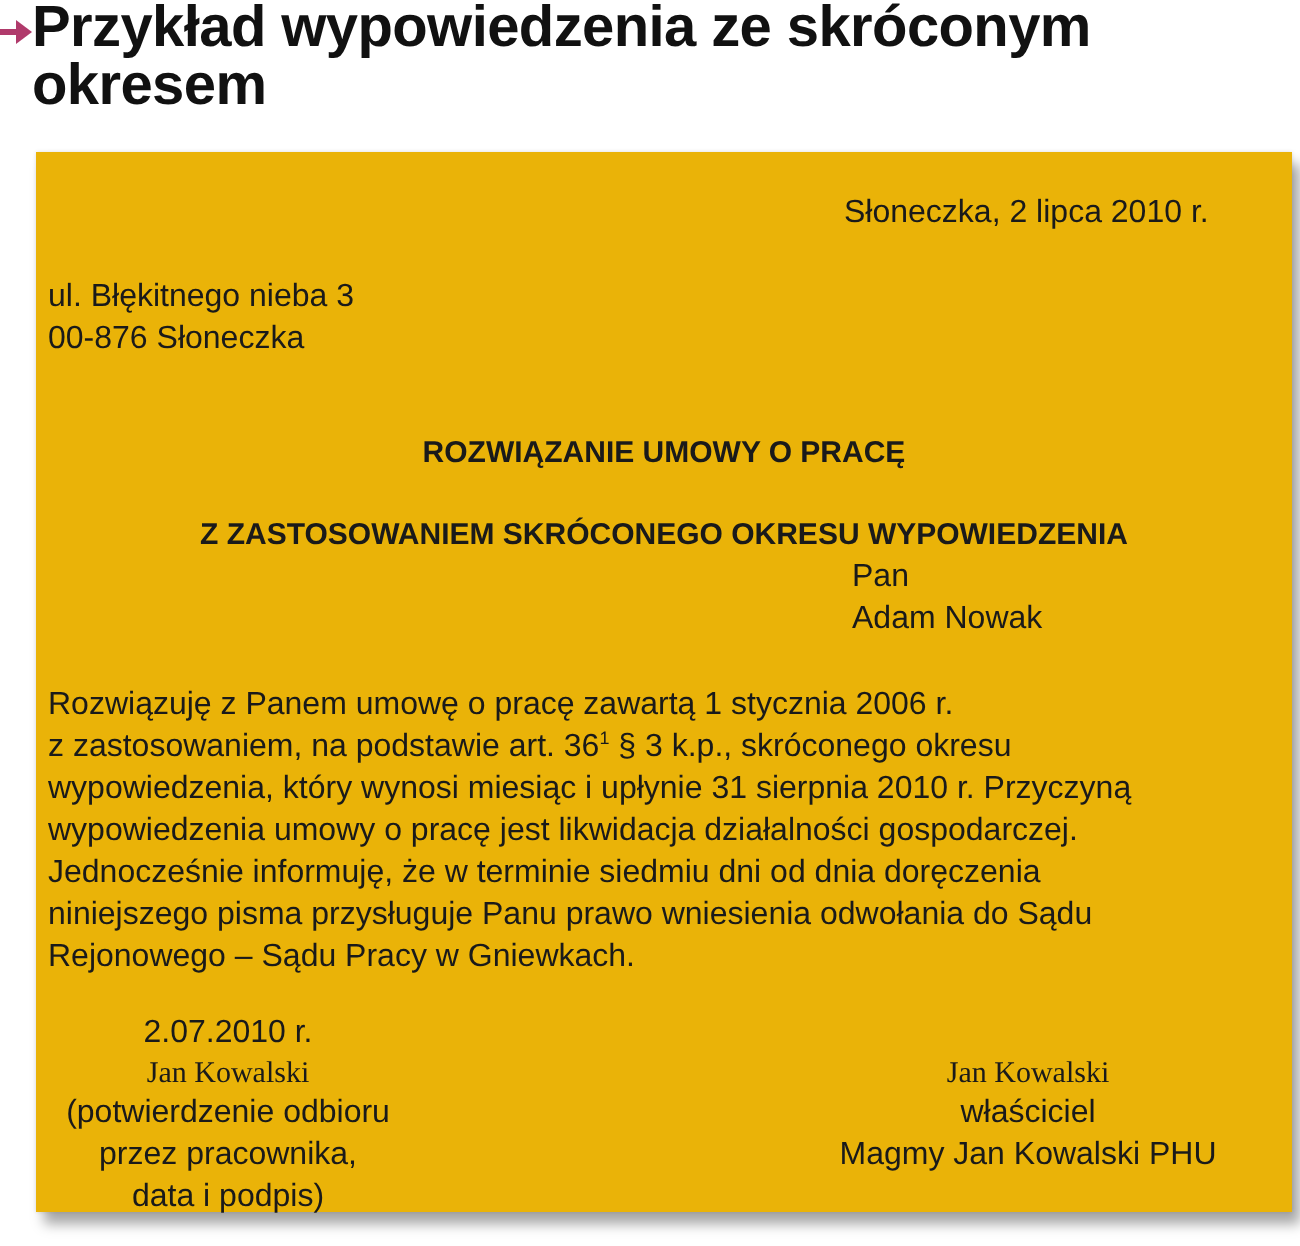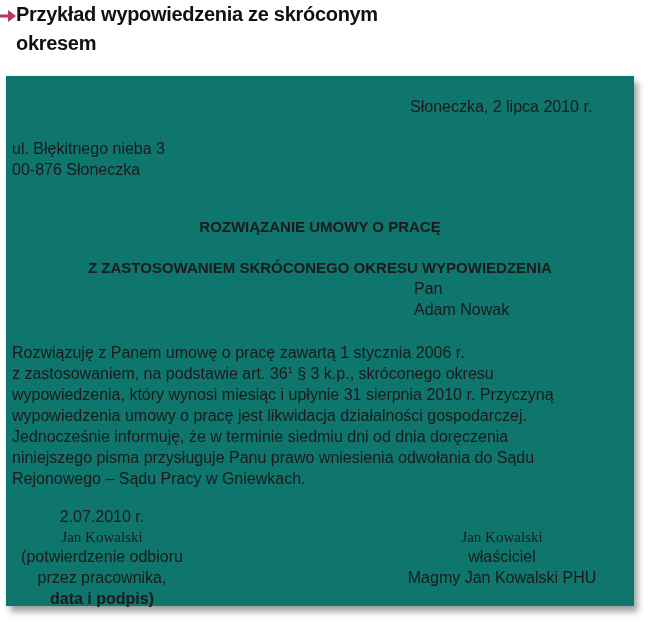--- a/index.html
+++ b/index.html
@@ -1,20 +1,20 @@
 <!DOCTYPE html>
 <html><head>
 <meta charset="utf-8">
 <style>
   html, body { margin: 0; padding: 0; background: #ffffff; }
   body { width: 650px; height: 623px; position: relative; overflow: hidden; font-family: "Liberation Sans", "DejaVu Sans", sans-serif; color: #111; }
-  .title { position: absolute; left: 0; top: 0; width: 640px; font-family: "Liberation Sans", sans-serif; font-weight: bold; font-size: 20px; line-height: 29px; color: #111; letter-spacing: -0.3px; }
+  .title { position: absolute; left: 0; top: 0; width: 640px; font-family: "Liberation Sans", sans-serif; font-weight: bold; font-size: 29px; line-height: 29px; color: #111; letter-spacing: -0.3px; }
   .title .line { display: block; padding-left: 16px; }
   .arrow { position: absolute; left: 0; top: 10px; width: 16px; height: 12px; }
-  .page { position: absolute; left: 6px; top: 76px; width: 628px; height: 530px; background: #0f766e; box-shadow: 4px 6px 6px rgba(0,0,0,0.35), 0 0 2px rgba(0,0,0,0.12); }
+  .page { position: absolute; left: 18px; top: 76px; width: 628px; height: 530px; background: #eab308; box-shadow: 4px 6px 6px rgba(0,0,0,0.35), 0 0 2px rgba(0,0,0,0.12); }
   .t { position: absolute; font-size: 16px; line-height: 21px; white-space: nowrap; color: #1a1a1a; font-family: "Liberation Sans", sans-serif; }
   .bold { font-weight: bold; }
   .center { text-align: center; }
   .serif-it { font-family: "Liberation Serif", "DejaVu Serif", serif; font-size: 15px; }
   sup { font-size: 9px; vertical-align: 6px; line-height: 0; }
 </style>
 </head>
 <body>
 
 <div class="title">
@@ -43,18 +43,18 @@
   <div class="t" style="left:6px; top:308px;">wypowiedzenia, który wynosi miesiąc i upłynie 31 sierpnia 2010 r. Przyczyną</div>
   <div class="t" style="left:6px; top:329px;">wypowiedzenia umowy o pracę jest likwidacja działalności gospodarczej.</div>
   <div class="t" style="left:6px; top:350px;">Jednocześnie informuję, że w terminie siedmiu dni od dnia doręczenia</div>
   <div class="t" style="left:6px; top:392px;">Rejonowego – Sądu Pracy w Gniewkach.</div>
   <div class="t" style="left:6px; top:371px;">niniejszego pisma przysługuje Panu prawo wniesienia odwołania do Sądu</div>
 
   <div class="t center" style="left:6px; width:180px; top:430px;">2.07.2010 r.</div>
   <div class="t center serif-it" style="left:6px; width:180px; top:451px;">Jan Kowalski</div>
   <div class="t center" style="left:6px; width:180px; top:470px;">(potwierdzenie odbioru</div>
   <div class="t center" style="left:6px; width:180px; top:491px;">przez pracownika,</div>
-  <div class="t center" style="left:6px; width:180px; top:512px;font-weight:bold;">data i podpis)</div>
+  <div class="t center" style="left:6px; width:180px; top:512px;">data i podpis)</div>
 
   <div class="t center serif-it" style="left:396px; width:200px; top:451px;">Jan Kowalski</div>
   <div class="t center" style="left:396px; width:200px; top:470px;">właściciel</div>
   <div class="t center" style="left:396px; width:200px; top:491px;">Magmy Jan Kowalski PHU</div>
 </div>
 
 </body></html>

